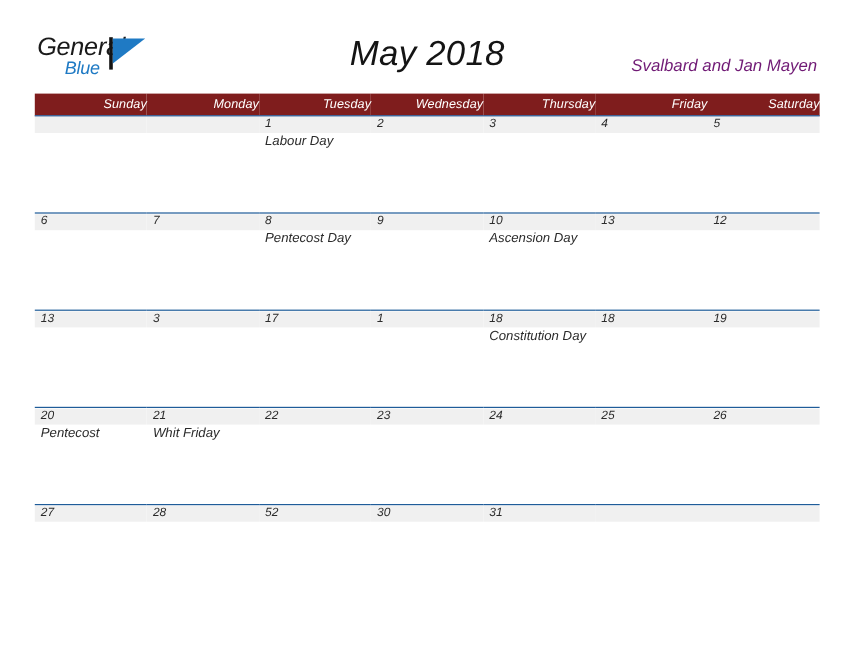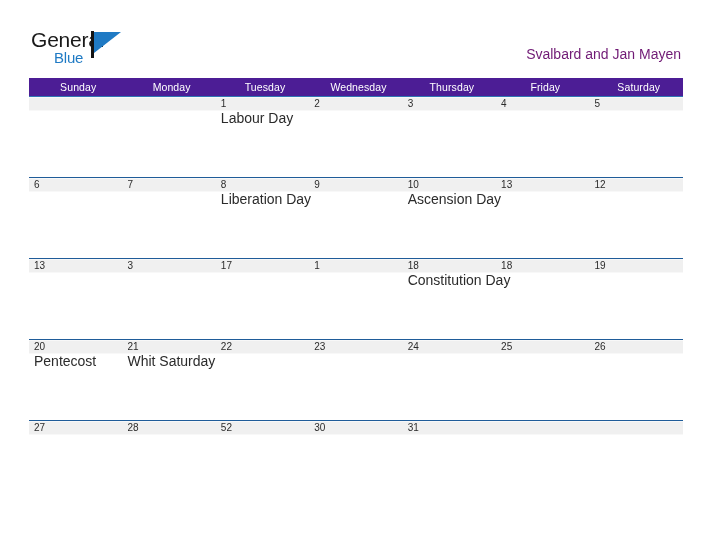--- a/index.html
+++ b/index.html
@@ -14,20 +14,21 @@
     font-family: "Liberation Sans", sans-serif;
     -webkit-font-smoothing: antialiased;
     overflow: hidden;
   }
 
   .page {
     position: relative;
     width: 712px;
     height: 470px;
     box-sizing: border-box;
+    font-style: italic;
   }
 
   
   .topbar {
     position: absolute;
     left: 0;
     top: 0;
     width: 712px;
     height: 78px;
   }
@@ -122,25 +123,25 @@
     table-layout: fixed;
   }
   .calendar th,
   .calendar td {
     padding: 0;
     margin: 0;
   }
 
   .calendar thead th {
     height: 18px;
-    background: #4c1d95;
+    background: #7f1d1d;
     color: #ffffff;
     font-size: 10.5px;
     font-weight: normal;
-    text-align: center;
+    text-align: right;
     padding-left: 5px;
     vertical-align: middle;
     letter-spacing: 0.1px;
   }
 
   .week-row {
     height: 81px;
   }
   .week-row.last {
     height: 29px;
@@ -164,21 +165,21 @@
     line-height: 13px;
     padding-left: 5px;
     height: 13px;
   }
   .daynum:empty::after {
     content: "";
   }
 
   .event {
     display: block;
-    font-size: 14px;
+    font-size: 11px;
     color: #2b2b2b;
     line-height: 13px;
     padding-left: 5px;
     padding-top: 2px;
     white-space: nowrap;
   }
 </style>
 </head>
 <body>
 
@@ -188,20 +189,21 @@
 
     <div class="logo">
       <span class="logo-general">General</span>
       <span class="logo-mark">
         <span class="pole"></span>
         <span class="flag"></span>
       </span>
       <span class="logo-blue">Blue</span>
     </div>
 
+    <h1 class="month-title">May 2018</h1>
 
     <div class="region-label">Svalbard and Jan Mayen</div>
 
   </div>
 
   <table class="calendar">
     <thead>
       <tr>
         <th>Sunday</th>
         <th>Monday</th>
@@ -249,21 +251,21 @@
         <td class="daycell">
           <span class="daynum">6</span>
           <span class="event"></span>
         </td>
         <td class="daycell">
           <span class="daynum">7</span>
           <span class="event"></span>
         </td>
         <td class="daycell">
           <span class="daynum">8</span>
-          <span class="event">Liberation Day</span>
+          <span class="event">Pentecost Day</span>
         </td>
         <td class="daycell">
           <span class="daynum">9</span>
           <span class="event"></span>
         </td>
         <td class="daycell">
           <span class="daynum">10</span>
           <span class="event">Ascension Day</span>
         </td>
         <td class="daycell">
@@ -307,21 +309,21 @@
         </td>
       </tr>
 
       <tr class="week-row">
         <td class="daycell">
           <span class="daynum">20</span>
           <span class="event">Pentecost</span>
         </td>
         <td class="daycell">
           <span class="daynum">21</span>
-          <span class="event">Whit Saturday</span>
+          <span class="event">Whit Friday</span>
         </td>
         <td class="daycell">
           <span class="daynum">22</span>
           <span class="event"></span>
         </td>
         <td class="daycell">
           <span class="daynum">23</span>
           <span class="event"></span>
         </td>
         <td class="daycell">

